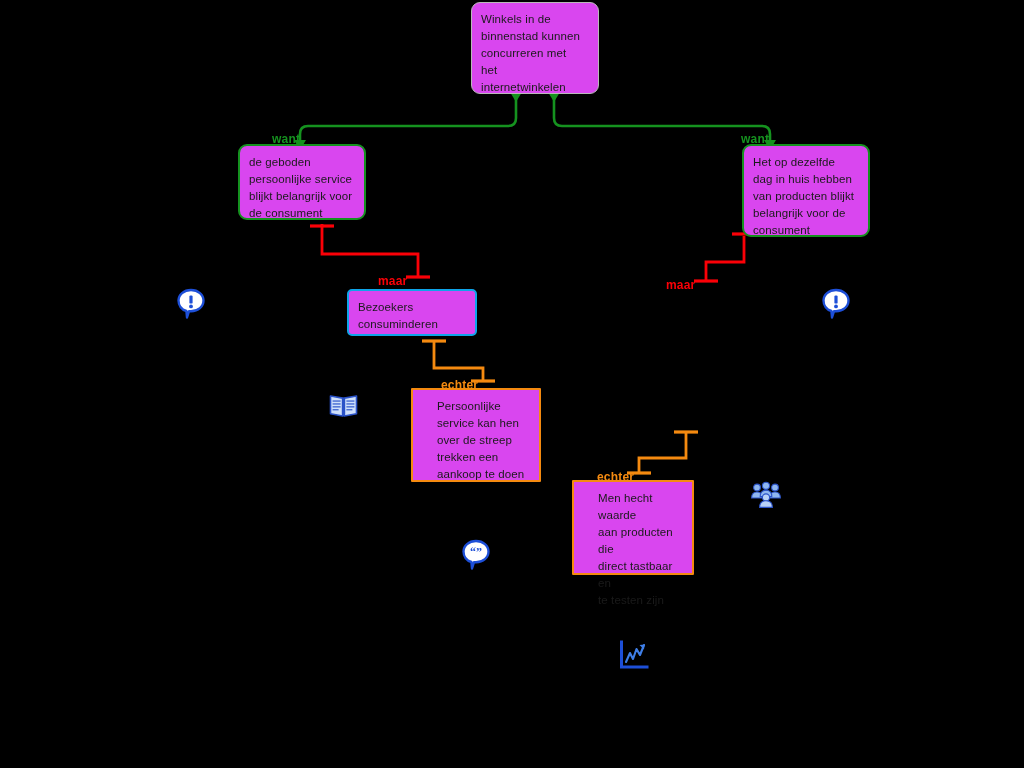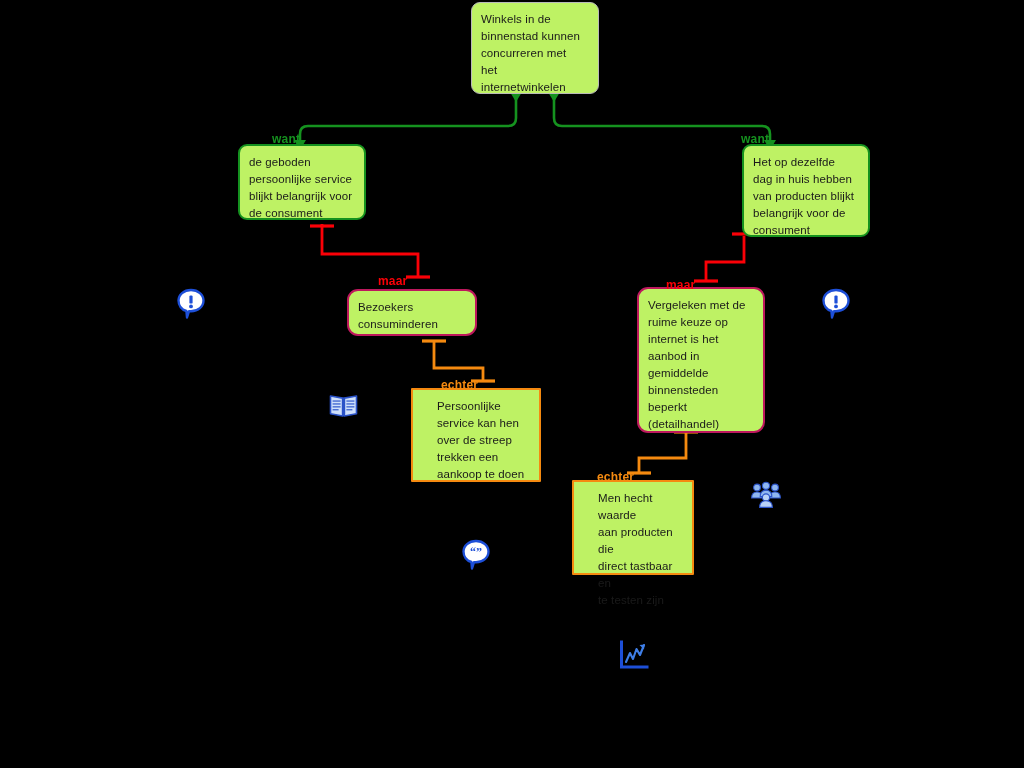--- a/index.html
+++ b/index.html
@@ -23,39 +23,39 @@
   #edge-layer {
     position: absolute;
     left: 0; top: 0;
     width: 1024px;
     height: 768px;
     pointer-events: none;
   }
   .node {
     position: absolute;
     box-sizing: border-box;
-    background: #bef264;
+    background: #d946ef;
     padding: 8px 9px 9px 9px;
     font-size: 11.5px;
     line-height: 17px;
     color: #1a1a1a;
     white-space: pre-line;
     letter-spacing: 0.1px;
   }
   .node.root {
     border: 1px solid #b9b9b9;
     border-radius: 9px;
   }
   .node.green {
     border: 2px solid #15921f;
     border-radius: 9px;
   }
   .node.red {
-    border: 2px solid #be185d;
-    border-radius: 11px;
+    border: 2px solid #0ea5e9;
+    border-radius: 5px;
   }
   .node.orange {
     border: 2px solid #f58a10;
     border-radius: 1px;
     padding-left: 24px;
   }
   .edge-label {
     position: absolute;
     font-size: 12px;
     font-weight: bold;
@@ -115,28 +115,20 @@
 
   <div class="node green" style="left:742px; top:144px; width:128px; height:93px;">Het op dezelfde
 dag in huis hebben
 van producten blijkt
 belangrijk voor de
 consument</div>
 
   <div class="node red" style="left:347px; top:289px; width:130px; height:47px;">Bezoekers
 consuminderen</div>
 
-  <div class="node red" style="left:637px; top:287px; width:128px; height:146px;">Vergeleken met de
-ruime keuze op
-internet is het
-aanbod in
-gemiddelde
-binnensteden
-beperkt
-(detailhandel)</div>
 
   <div class="node orange" style="left:411px; top:388px; width:130px; height:94px;">Persoonlijke
 service kan hen
 over de streep
 trekken een
 aankoop te doen</div>
 
   <div class="node orange" style="left:572px; top:480px; width:122px; height:95px;">Men hecht waarde
 aan producten die
 direct tastbaar en

